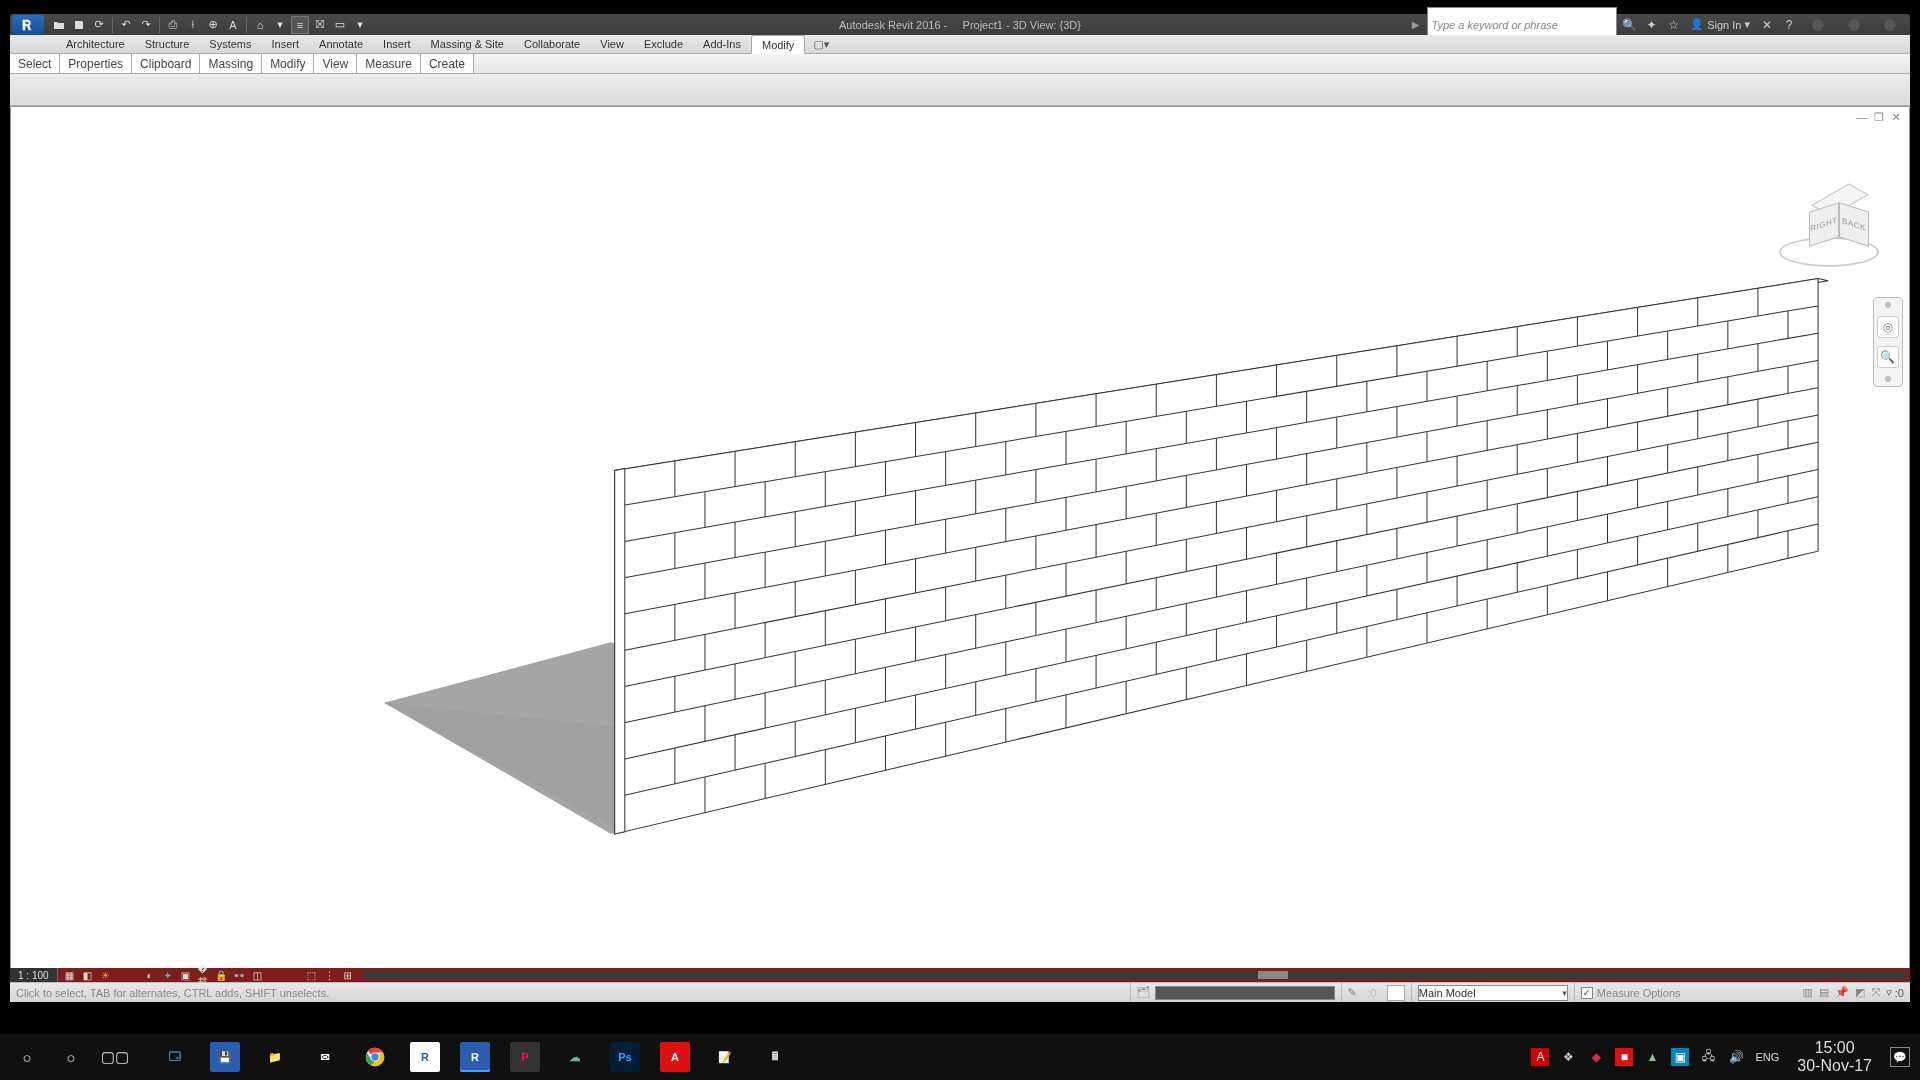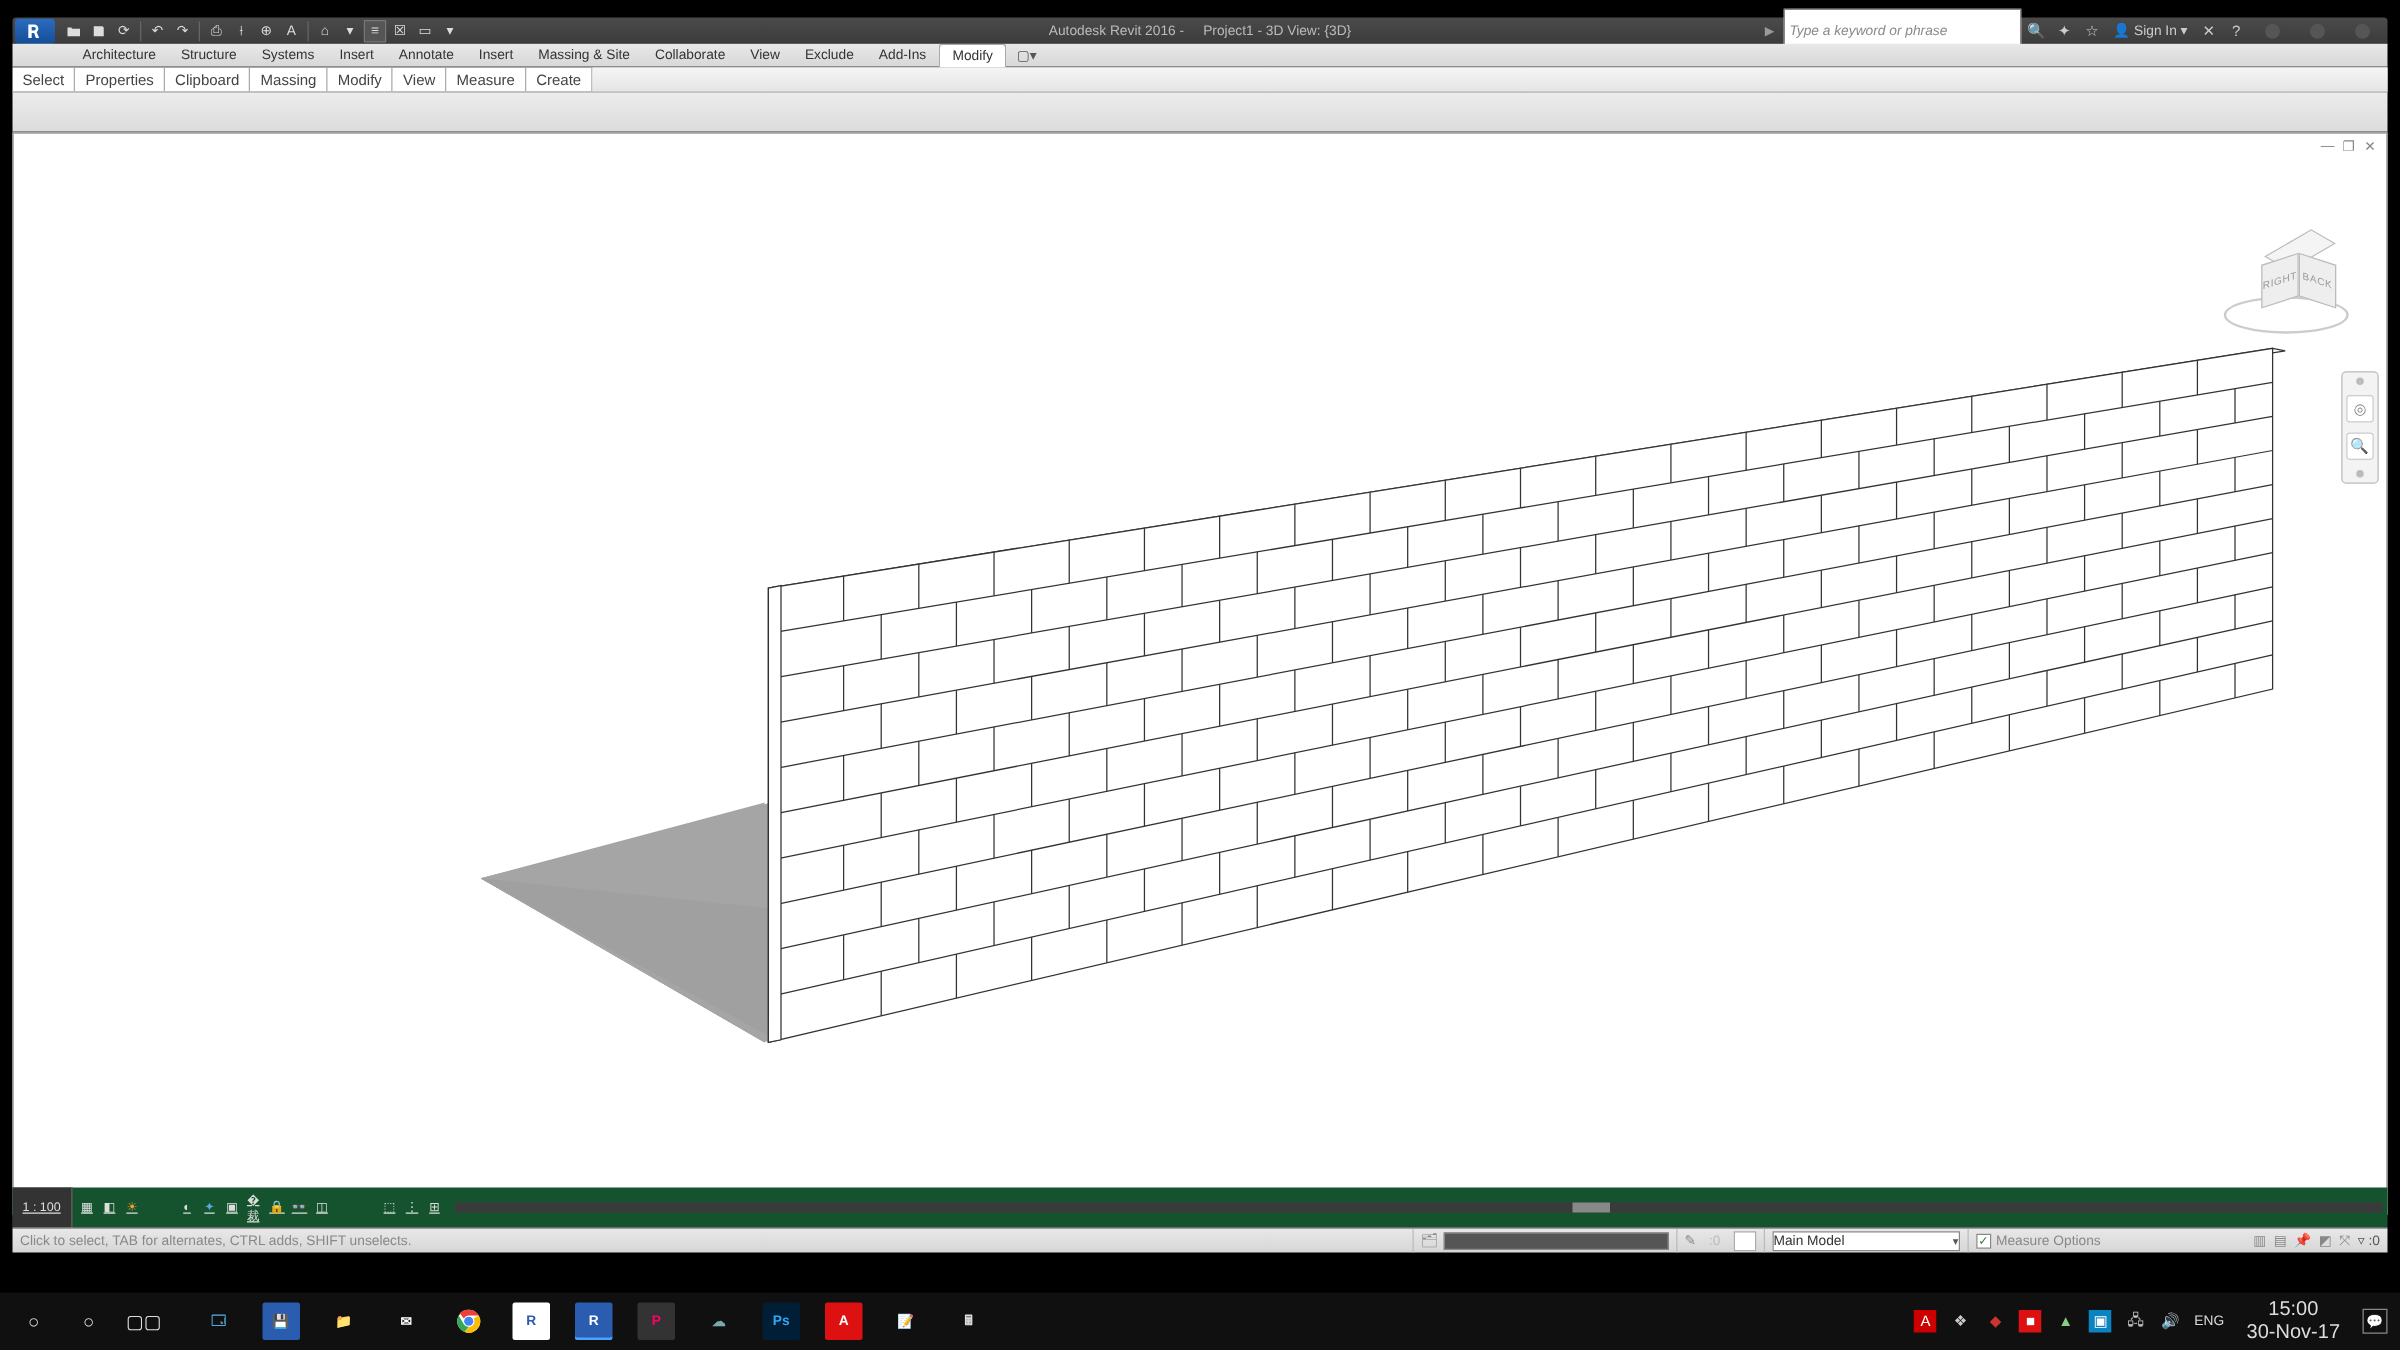--- a/index.html
+++ b/index.html
@@ -66,21 +66,21 @@
 .cube-right { width:30px; height:35px; left:0; top:20px; transform:skewY(-18deg); }
 .cube-back  { width:30px; height:35px; left:30px; top:20px; transform:skewY(18deg); }
 .cube-top   { width:42px; height:22px; left:10px; top:2px; transform:rotate(-45deg) skew(15deg,15deg); background:#f4f4f4;}
 
 
 .navbar { position:absolute; right:6px; top:190px; width:30px; background:#f3f3f3; border:1px solid #bbb; border-radius:4px; padding:4px 0; display:flex; flex-direction:column; align-items:center; gap:8px;}
 .nav-btn { width:22px; height:22px; border:1px solid #ccc; border-radius:3px; background:#fff; display:flex; align-items:center; justify-content:center; font-size:12px; color:#888;}
 .nav-dot { width:6px; height:6px; background:#bbb; border-radius:50%; }
 
 
-.viewctrl { position:absolute; left:10px; right:10px; bottom:98px; height:32px; background:#14532d; display:flex; align-items:center; font-size:10px; color:#ddd;text-decoration:underline;}
+.viewctrl { position:absolute; left:10px; right:10px; bottom:98px; height:14px; background:#7f1d1d; display:flex; align-items:center; font-size:10px; color:#ddd;}
 .scale { padding:0 8px; background:#333; height:100%; display:flex; align-items:center; border-right:1px solid #666;}
 .vc-icons { display:flex; gap:6px; padding:0 6px;}
 .vc-icons span { width:12px; height:12px; display:flex; align-items:center; justify-content:center;}
 .vc-scroll-track { flex:1; height:8px; background:#3a3a3a; margin:0 4px; position:relative;}
 .vc-thumb { position:absolute; left:58%; top:0; width:30px; height:8px; background:#888;}
 
 
 .statusbar { position:absolute; left:10px; right:10px; bottom:78px; height:20px; background:linear-gradient(#e8e8e8,#d6d6d6); display:flex; align-items:center; font-size:11px; color:#888; border-top:1px solid #bbb;}
 .status-hint { padding:0 6px; flex:0 0 auto; }
 .status-spacer { flex:1; }

